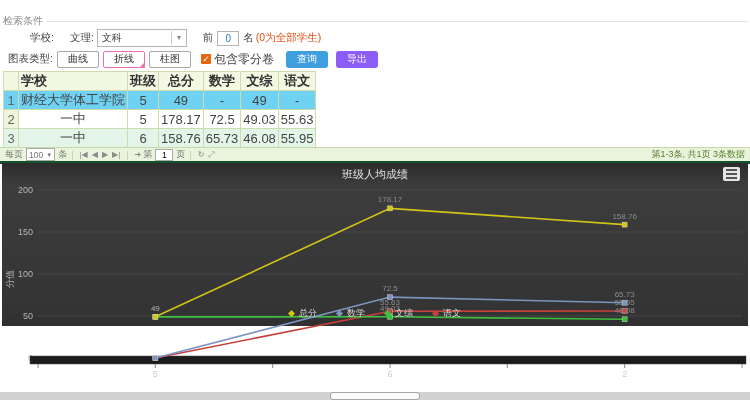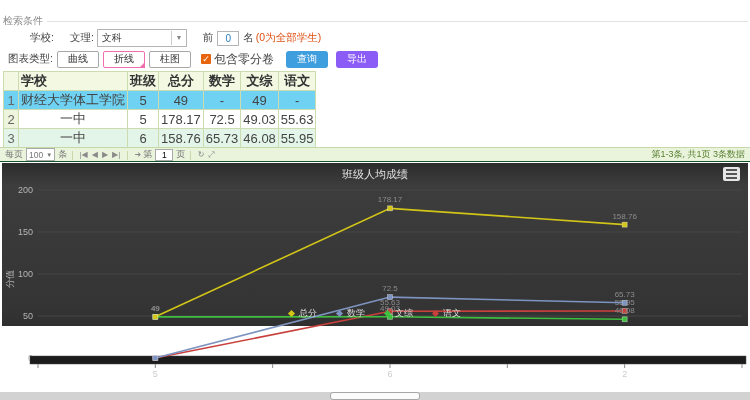--- a/index.html
+++ b/index.html
@@ -44,21 +44,21 @@
   .grid th.c-school{text-align:left}
   .grid td{text-align:center;color:#444;background:#fff}
   .grid td.gut{background:#eef5dd;text-align:center;color:#666}
   .grid tr.selected td{background:#6fd2f2}
   .grid tr.selected td.gut{background:#6fd2f2}
   .grid tr.alt td{background:#e3f5e9}
   .grid tr.alt td.gut{background:#e3f5e9}
 
   
   .pager{position:absolute;left:0;right:0;top:147px;height:13px;background:#eaf4dc;
-         border-top:1px solid #c6d8a8;border-bottom:1px solid #14532d;display:flex;
+         border-top:1px solid #c6d8a8;border-bottom:3px solid #14532d;display:flex;
          align-items:center;font-size:9px;color:#777;padding:0 5px}
   .pager .sep{color:#bcd09c;margin:0 4px}
   .page-size{border:1px solid #aaa;background:#fff;height:11px;display:inline-flex;align-items:center;
              font-size:8.5px;padding:0 2px;margin:0 3px;cursor:default}
   .page-size .chev{font-size:6px;color:#777;margin-left:3px}
   .pager .navic{margin:0 2px;font-size:8px;color:#8a8a8a;cursor:pointer}
   .page-input{width:16px;height:10px;border:1px solid #aaa;text-align:center;font-size:8.5px;
               margin:0 3px;padding:0;font-family:"Liberation Sans",sans-serif}
   .pager .info{margin-left:auto;color:#567d2e}
 

